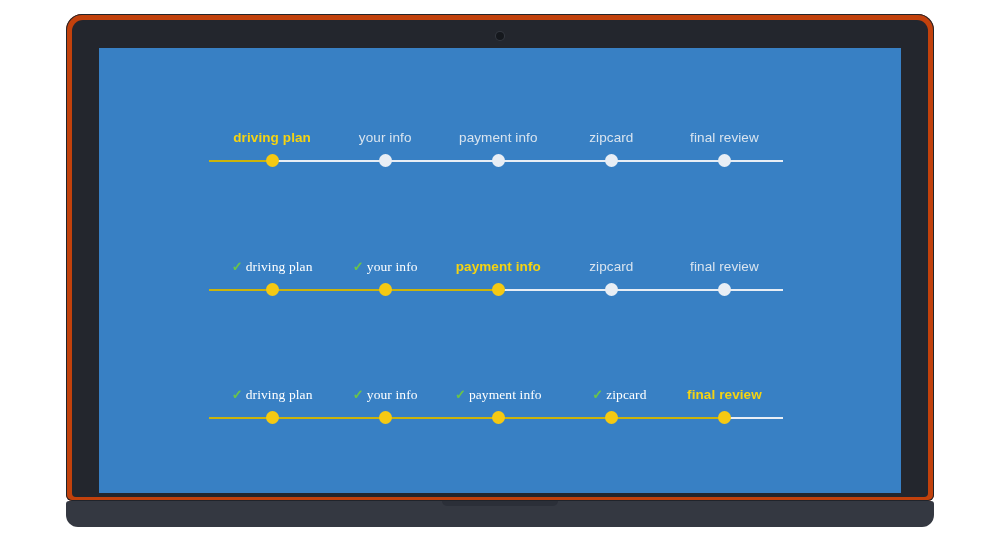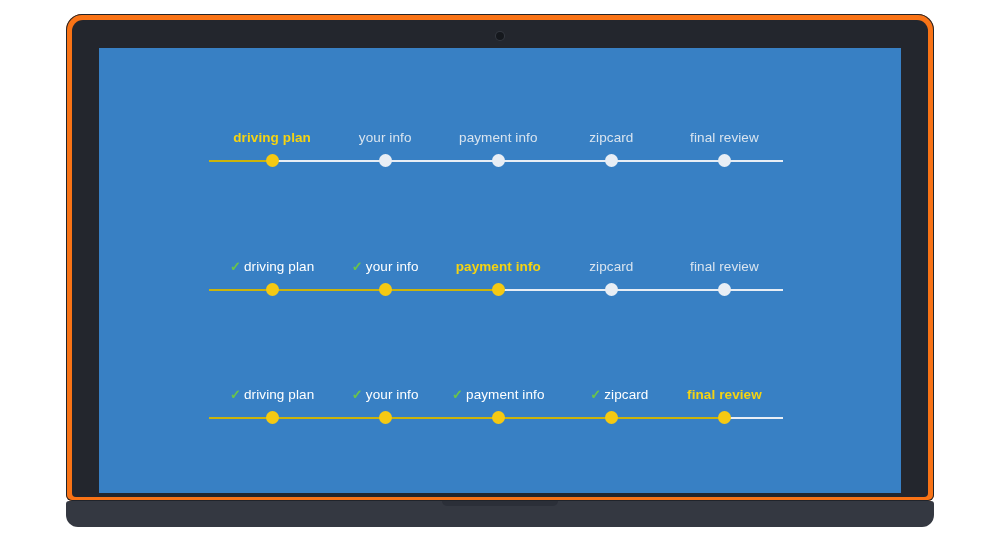--- a/index.html
+++ b/index.html
@@ -22,21 +22,21 @@
     width: 868px;
     height: 518px;
   }
 
   .laptop-lid {
     position: absolute;
     left: 0;
     top: 0;
     width: 868px;
     height: 487px;
-    background: #f97316;
+    background: #c2410c;
     border-radius: 16px 16px 6px 6px;
     box-shadow: 0 0 0 1px #20242b inset;
   }
 
   .laptop-bezel-inner {
     position: absolute;
     left: 6px;
     top: 6px;
     right: 6px;
     bottom: 4px;
@@ -107,20 +107,21 @@
     line-height: 16px;
     color: #d9e4ef;
     letter-spacing: 0.1px;
   }
   .step-label.is-active {
     color: #f5d312;
     font-weight: bold;
   }
   .step-label.is-done {
     color: #ffffff;
+    font-family: Liberation Serif, serif;
   }
   .check-icon {
     color: #6ac44a;
     font-size: 13px;
     font-weight: bold;
     margin-right: 3px;
   }
 
   .stepper-track {
     position: relative;

